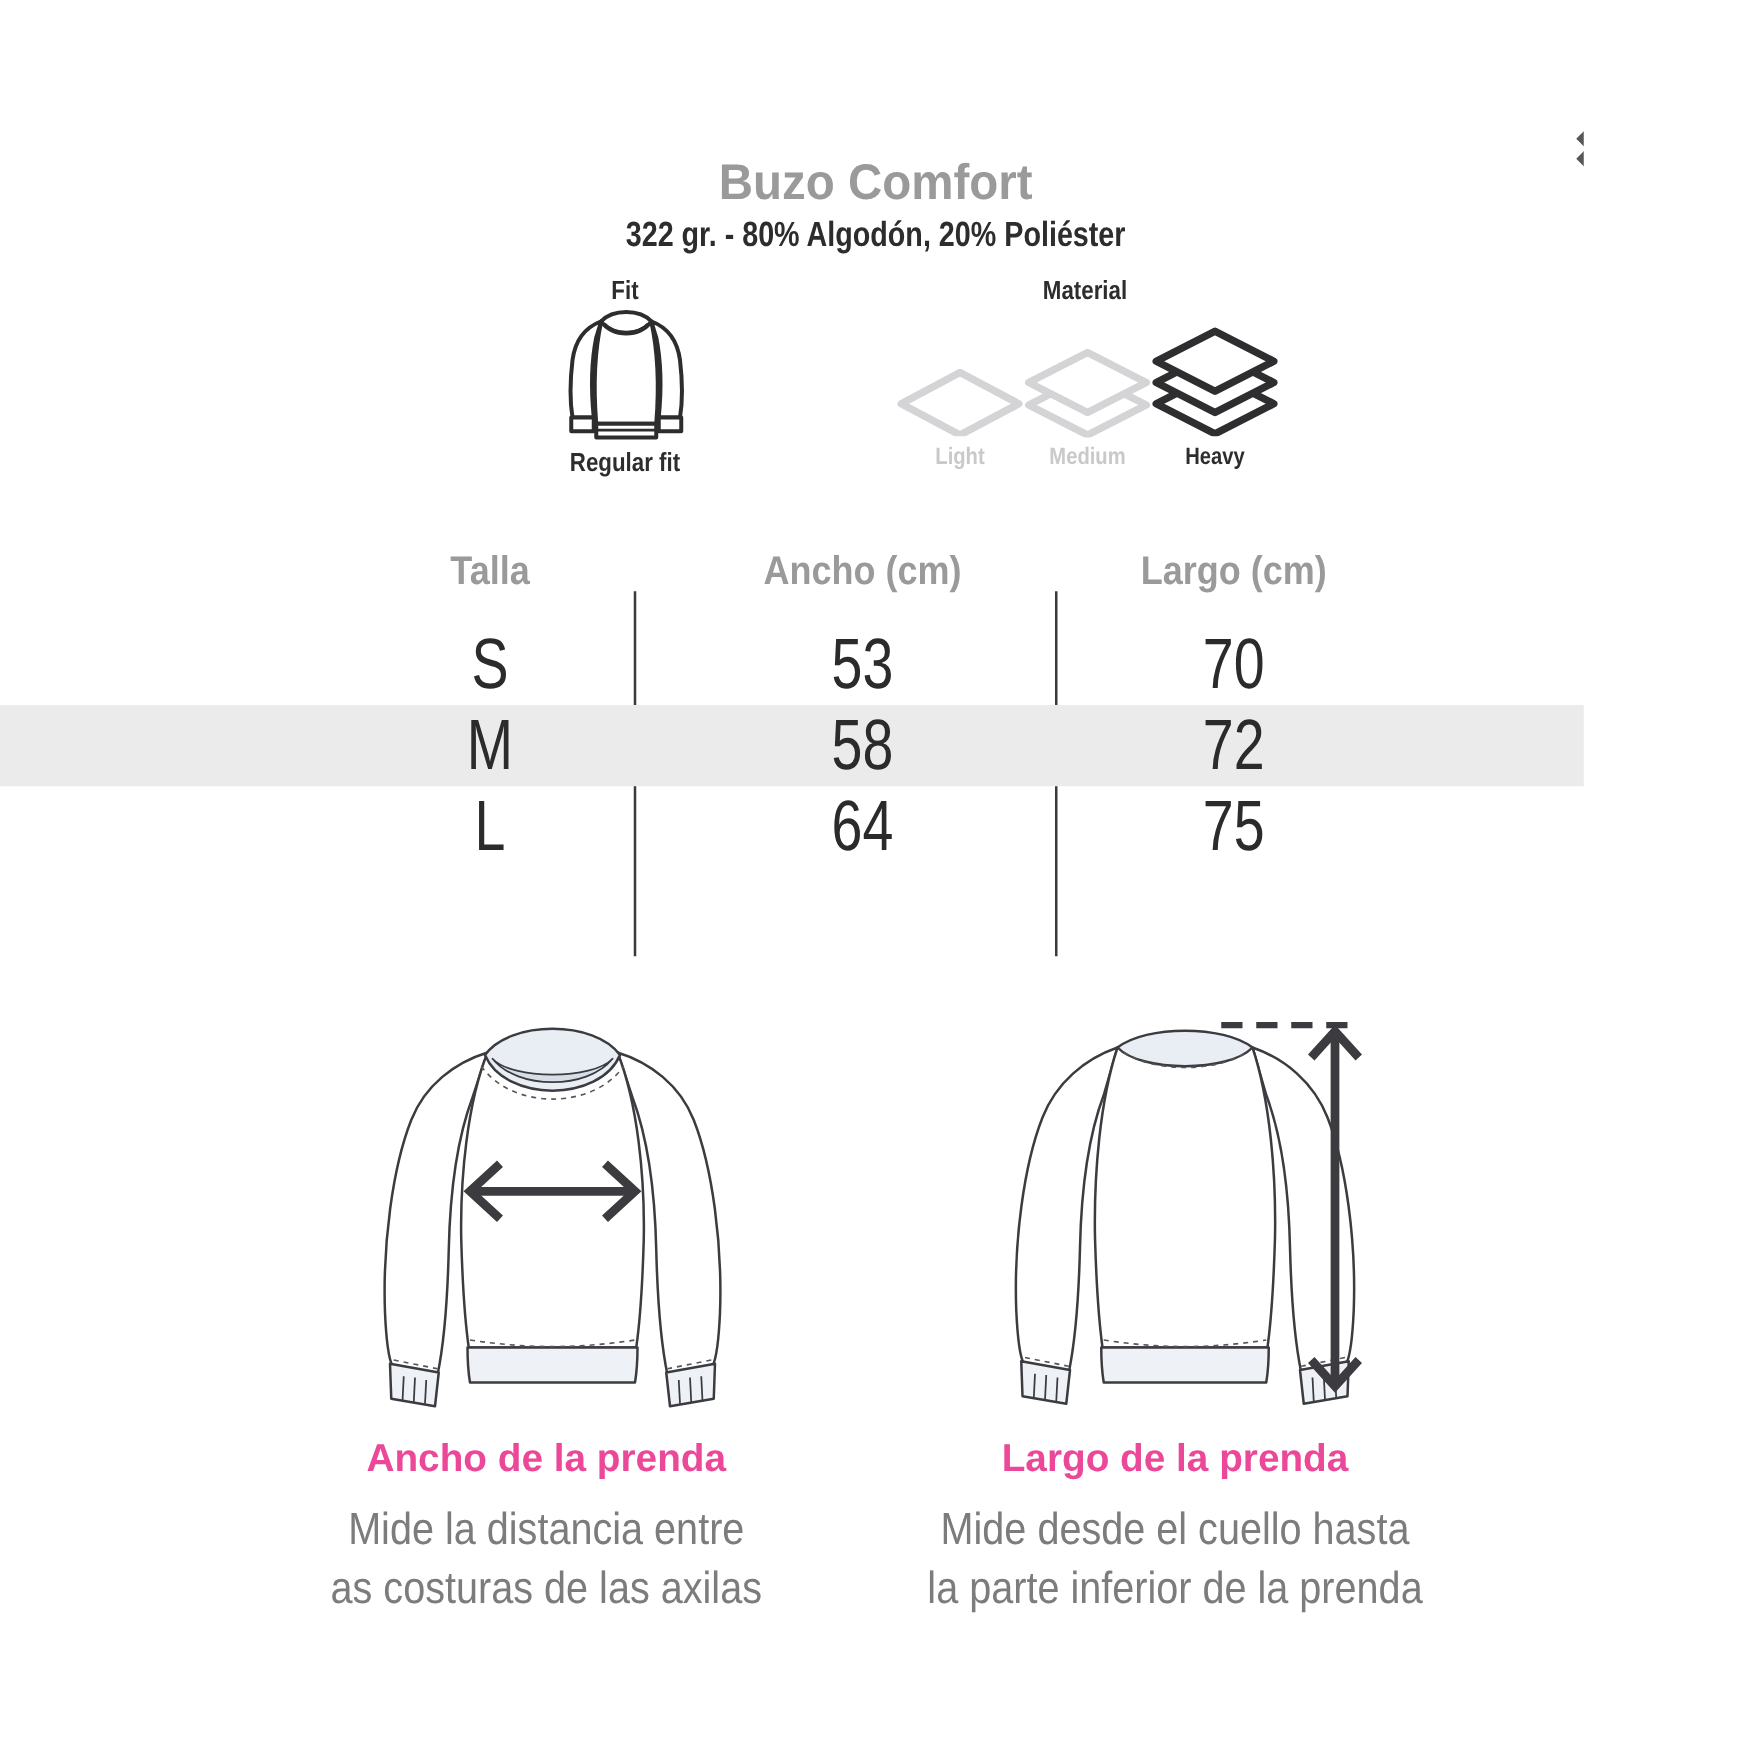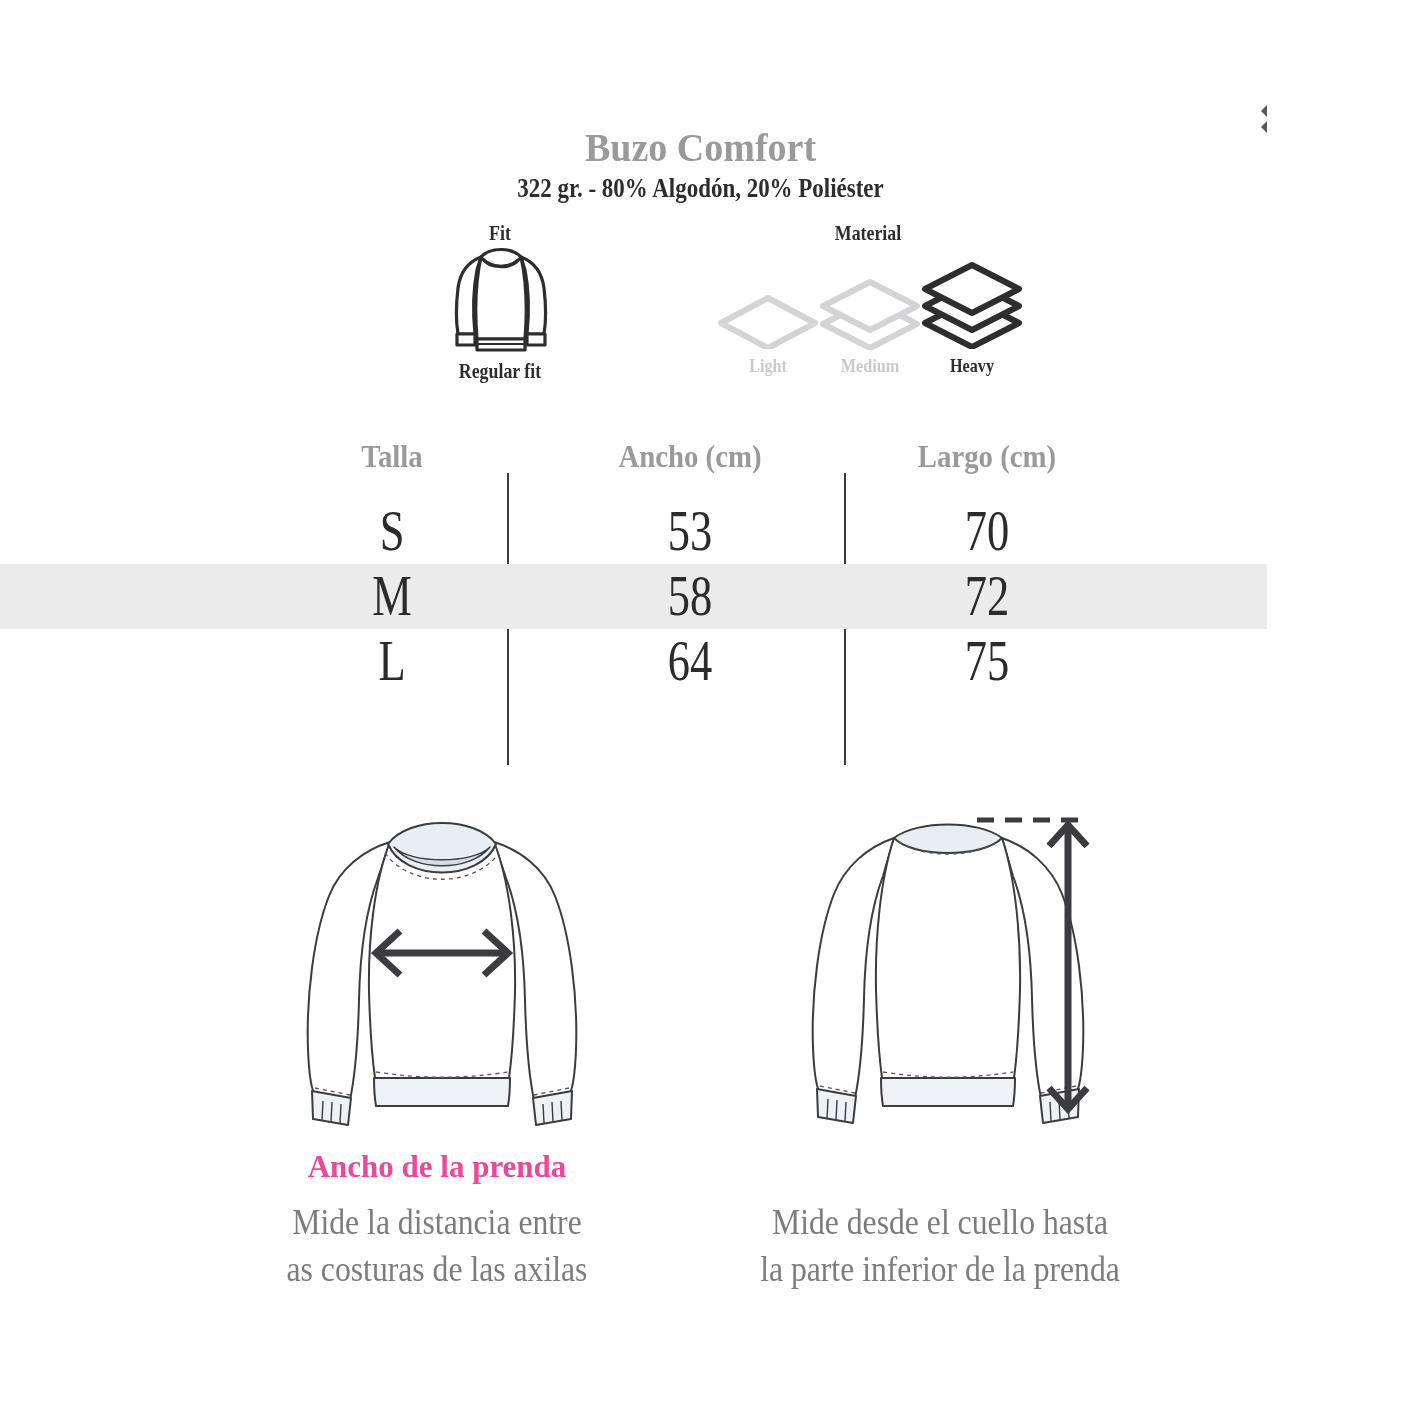--- a/index.html
+++ b/index.html
@@ -1,18 +1,18 @@
 <!DOCTYPE html>
 <html><head>
 <meta charset="utf-8">
 <style>
   html,body{margin:0;padding:0;background:#ffffff;}
   .canvas{
     position:relative;width:1267px;height:1401px;background:#ffffff;
-    font-family:Liberation Serif, serif;overflow:hidden;
+    font-family:Liberation Sans, sans-serif;overflow:hidden;
   }
   .abs{position:absolute;}
   .ctr{text-align:center;}
   
   .title{left:0;top:124px;width:1401px;font-size:40px;font-weight:bold;color:#9a9a9a;
          transform:scaleX(.95);margin:0;}
   .subtitle{left:0;top:172px;width:1401px;font-size:28px;font-weight:bold;color:#2d2d2d;
             transform:scaleX(.82);}
   
   .legend-label{font-size:21px;font-weight:bold;color:#2d2d2d;transform:scaleX(.85);}
@@ -184,20 +184,21 @@
     </g>
     <g stroke="#3b3b40" fill="none">
       <line x1="194" y1="28" x2="302" y2="28" stroke-width="5" stroke-dasharray="17 11"></line>
       <line x1="285" y1="36" x2="285" y2="314" stroke-width="7"></line>
       <polyline points="266,54 285,33 304,54" stroke-width="7"></polyline>
       <polyline points="266,296 285,317 304,296" stroke-width="7"></polyline>
     </g>
   </svg>
 
   <div class="abs ctr cap cap-left">Ancho de la prenda</div>
+  <div class="abs ctr cap cap-right">Largo de la prenda</div>
 
   <div class="abs ctr desc desc-left">
     <div>Mide la distancia entre</div>
     <div>as costuras de las axilas</div>
   </div>
   <div class="abs ctr desc desc-right">
     <div>Mide desde el cuello hasta</div>
     <div>la parte inferior de la prenda</div>
   </div>
 

